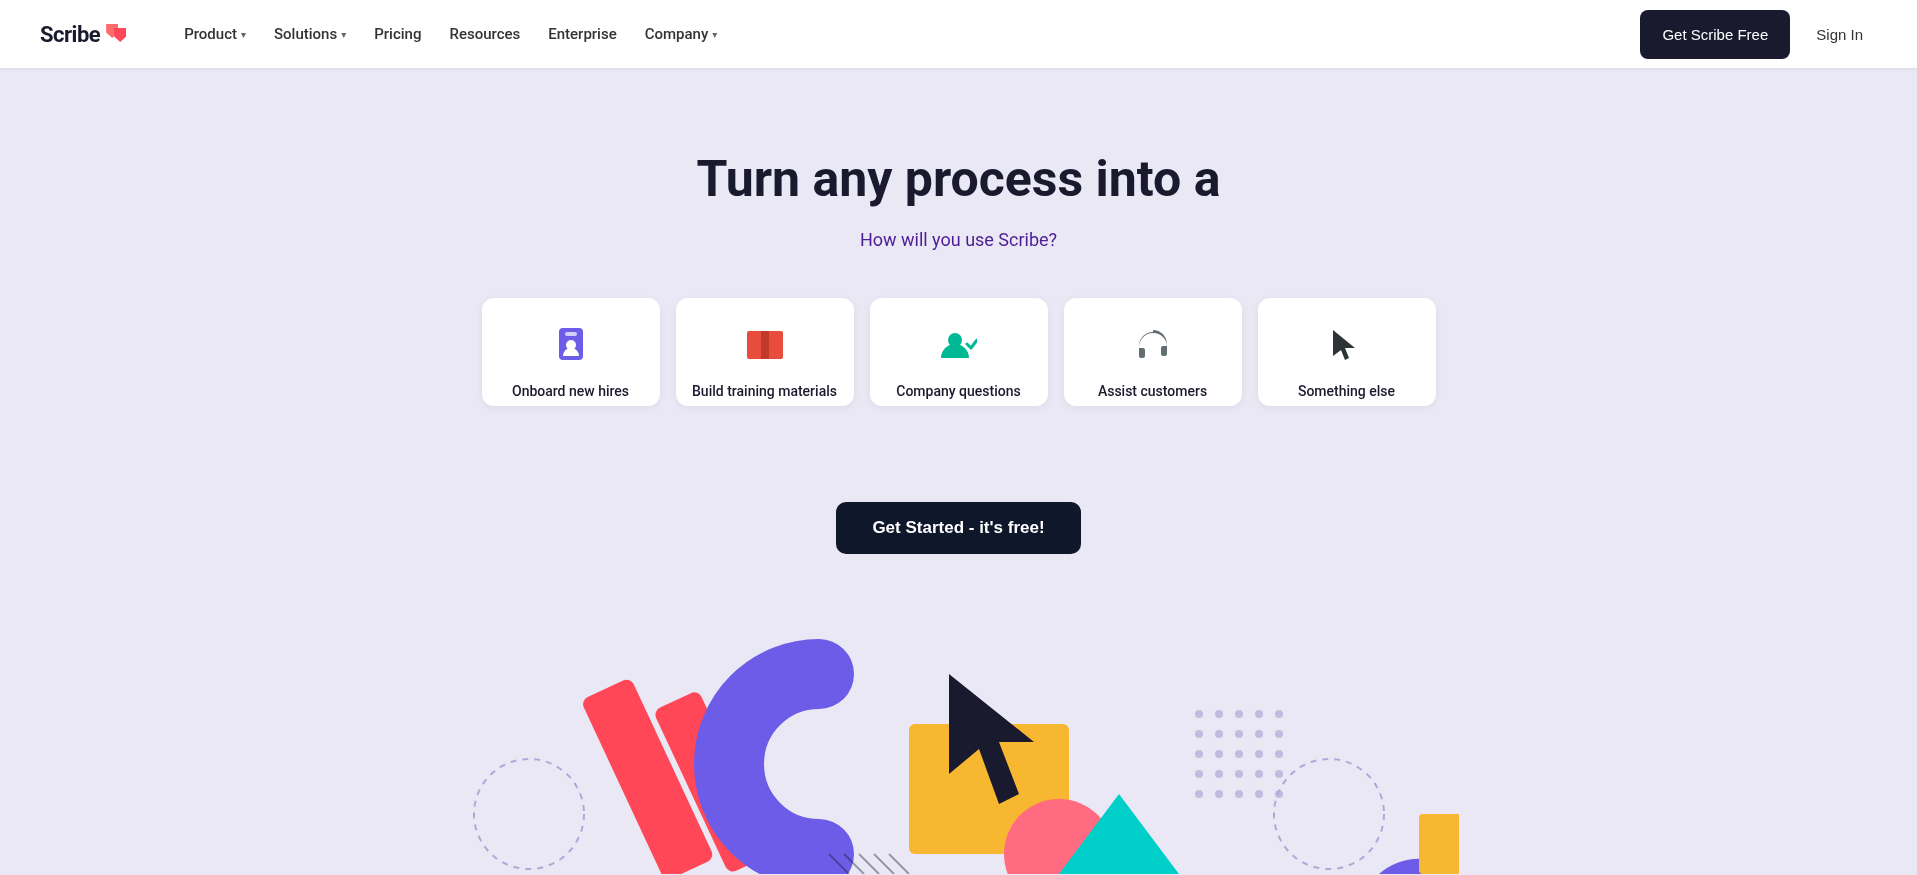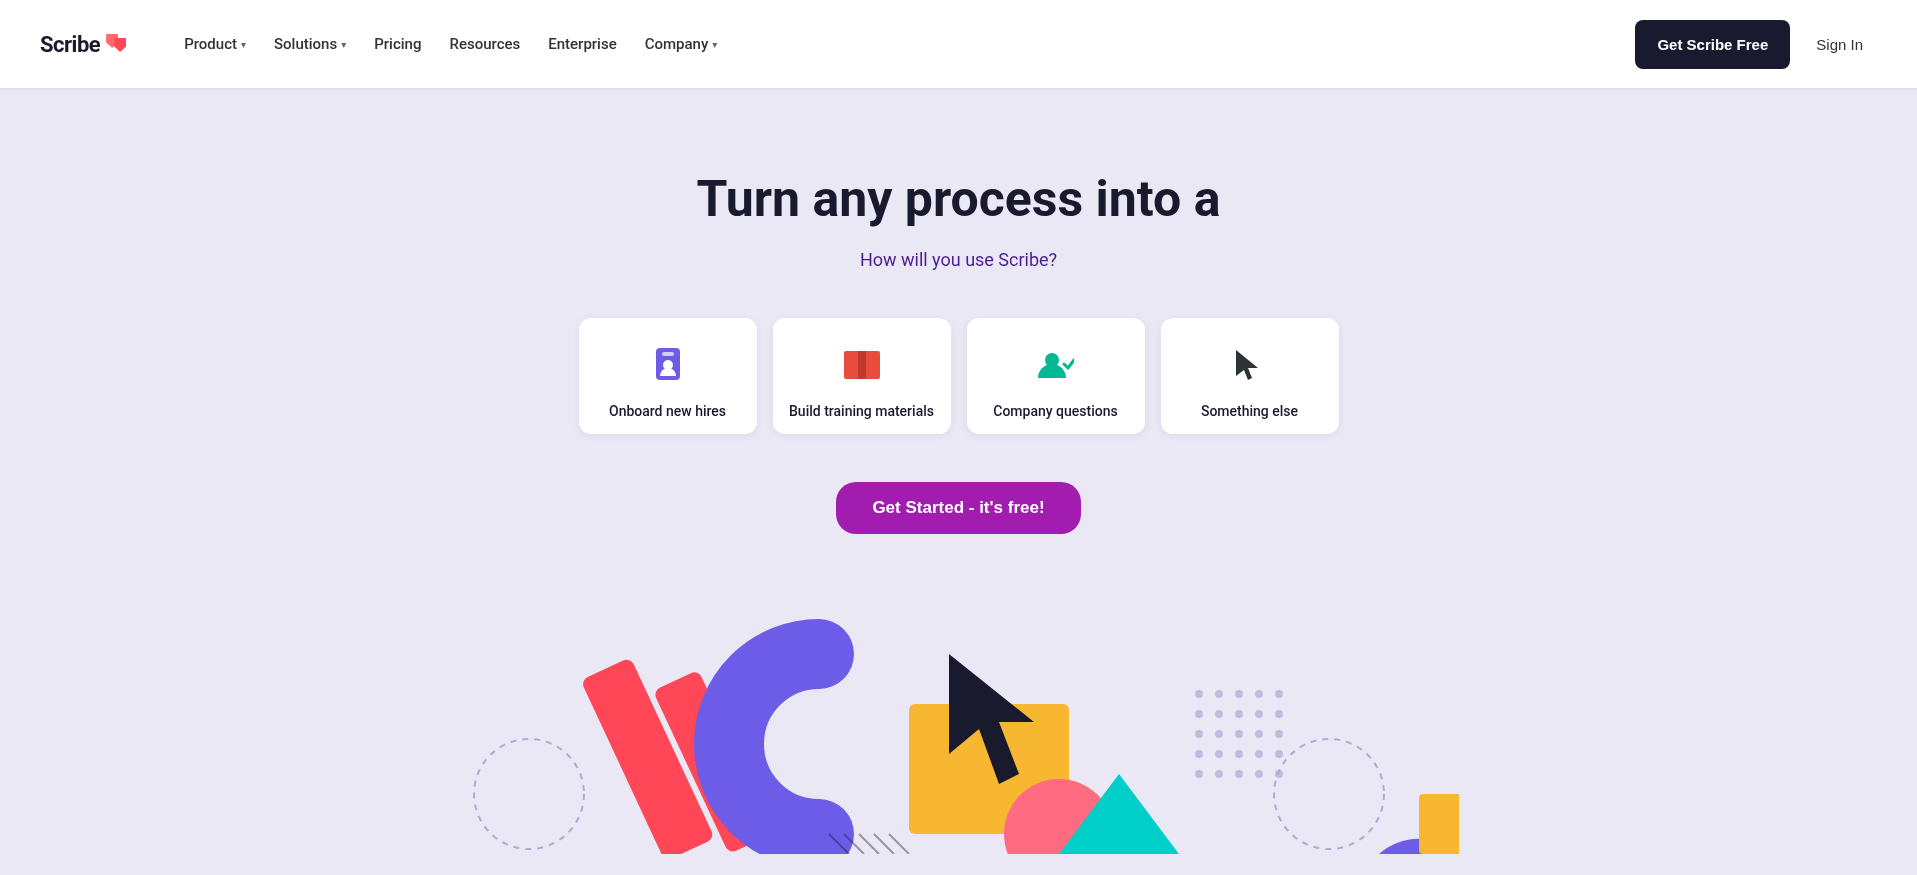--- a/index.html
+++ b/index.html
@@ -1,21 +1,21 @@
 <!DOCTYPE html>
 <html><head>
   <meta charset="utf-8">
   <style>
     * { margin: 0; padding: 0; box-sizing: border-box; }
     body { font-family: -apple-system, BlinkMacSystemFont, 'Segoe UI', Roboto, sans-serif; background: #e8e6f0; overflow-x: hidden; }
 
     
     .navbar {
       background: #fff;
-      height: 88px;
+      height: 68px;
       display: flex;
       align-items: center;
       padding: 0 40px;
       position: sticky;
       top: 0;
       z-index: 100;
       box-shadow: 0 1px 3px rgba(0,0,0,0.08);
     }
     .navbar-logo {
       display: flex;
@@ -84,21 +84,21 @@
       align-items: center;
       gap: 12px;
     }
     .btn-primary {
       background: #1a1a2e;
       color: #fff;
       border: none;
       padding: 16px 22px;
       border-radius: 8px;
       font-size: 15px;
-      font-weight: 700;
+      font-weight: 400;
       cursor: pointer;
       white-space: nowrap;
     }
     .btn-signin {
       background: none;
       border: none;
       font-size: 15px;
       color: #333;
       font-weight: 500;
       cursor: pointer;
@@ -136,21 +136,21 @@
       gap: 16px;
       justify-content: center;
       flex-wrap: nowrap;
       margin-bottom: 48px;
       padding: 0 20px;
     }
     .use-case-card {
       background: #fff;
       border-radius: 12px;
       width: 178px;
-      padding: 28px 16px 14px;
+      padding: 28px 16px 6px;
       display: flex;
       flex-direction: column;
       align-items: center;
       gap: 16px;
       cursor: pointer;
       box-shadow: 0 2px 8px rgba(0,0,0,0.06);
       transition: box-shadow 0.2s, transform 0.2s;
       text-align: center;
     }
     .card-icon {
@@ -163,29 +163,30 @@
     }
     .card-label {
       font-size: 14px;
       font-weight: 500;
       color: #1a1a2e;
       line-height: 1.3;
     }
 
     
     .cta-btn {
-      background: #a21caf;
+      background: #0f172a;
       color: #fff;
       border: none;
       padding: 16px 36px;
-      border-radius: 20px;
+      border-radius: 10px;
       font-size: 17px;
       font-weight: 600;
       cursor: pointer;
       margin-bottom: 60px;
+      margin-top: 48px;
     }
 
     
     .illustration-area {
       width: 100%;
       height: 260px;
       position: relative;
       overflow: hidden;
       display: flex;
       justify-content: center;
@@ -279,20 +280,28 @@
       <div class="card-icon">
         <svg width="36" height="32" viewBox="0 0 36 32" fill="none">
           <circle cx="14" cy="10" r="7" fill="#00b894"></circle>
           <path d="M0 28c0-7.7 6.3-14 14-14s14 6.3 14 14" fill="#00b894"></path>
           <polyline points="26,14 30,18 36,10" stroke="#00b894" stroke-width="3" fill="none" stroke-linecap="round" stroke-linejoin="round"></polyline>
         </svg>
       </div>
       <span class="card-label">Company questions</span>
     </div>
 
+    <div class="use-case-card">
+      <div class="card-icon">
+        <svg width="34" height="32" viewBox="0 0 34 32" fill="none">
+          <path d="M17 2C9.3 2 3 8.3 3 16v2h4c1.1 0 2 .9 2 2v6c0 1.1-.9 2-2 2H5c-1.1 0-2-.9-2-2v-8C3 9.2 9.2 3 17 3s14 6.2 14 13v8c0 1.1-.9 2-2 2h-2c-1.1 0-2-.9-2-2v-6c0-1.1.9-2 2-2h4v-2c0-7.7-6.3-14-14-14z" fill="#636e72"></path>
+        </svg>
+      </div>
+      <span class="card-label">Assist customers</span>
+    </div>
 
     <div class="use-case-card">
       <div class="card-icon">
         <svg width="28" height="32" viewBox="0 0 28 32" fill="none">
           <polygon points="0,0 0,26 8,20 12,30 16,28 12,18 22,18" fill="#2d3436"></polygon>
         </svg>
       </div>
       <span class="card-label">Something else</span>
     </div>
 

